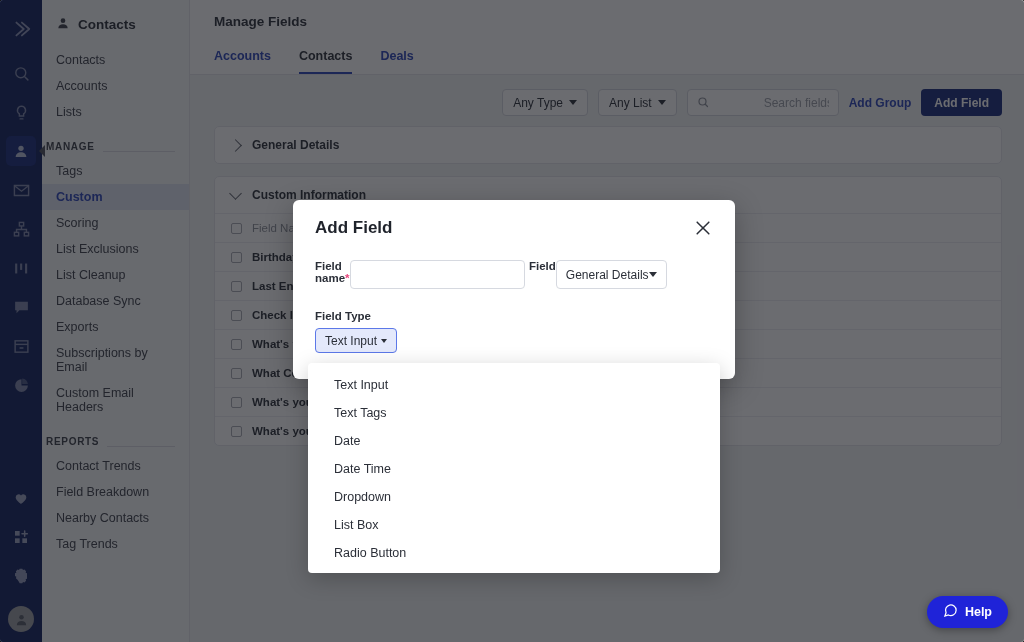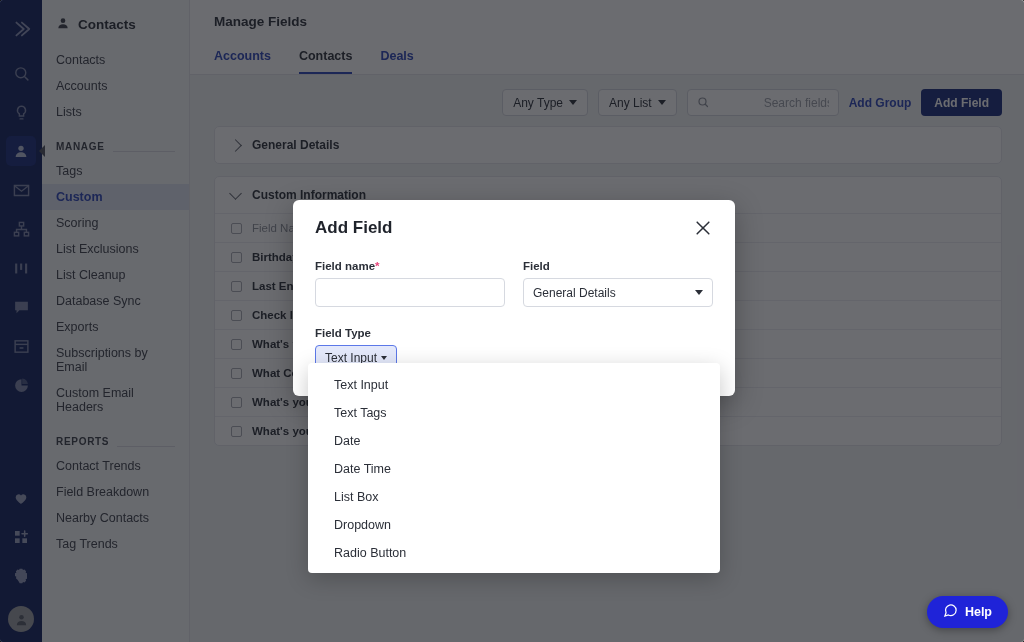--- a/index.html
+++ b/index.html
@@ -57,21 +57,21 @@
     padding: 4px 14px 14px 14px;
     font-size: 13.5px; font-weight: bold; color: #2b2f38;
   }
   .side-link {
     display: block; padding: 6px 14px;
     font-size: 12.5px; color: #3c4049; text-decoration: none;
   }
   .side-link.sel { background: #dfe3f2; color: #2b44b8; font-weight: bold; }
   .side-group {
     display: flex; align-items: flex-end; gap: 8px;
-    padding: 16px 14px 6px 14px;
+    padding: 16px 14px 6px 4px;
   }
   .side-group span { font-size: 10px; font-weight: bold; letter-spacing: .07em; color: #3a3e47; white-space: nowrap;}
   .side-group i { flex: 1 1 auto; height: 1px; background: #d8dae0; display:block;}
 
   
   .main { position: absolute; left: 190px; right: 0; top: 0; bottom: 0; background: #f2f3f5; }
   .main-head { padding: 14px 24px 0 24px; background: #fff; }
   .page-title { font-size: 13.5px; font-weight: bold; color: #2b2f38; }
   .tabs { display: flex; gap: 28px; margin-top: 20px; }
   .tab {
@@ -138,21 +138,21 @@
   .modal {
     position: absolute; left: 293px; top: 200px; width: 442px;
     background: #fff; border-radius: 6px;
     box-shadow: 0 8px 28px rgba(0,0,0,.28);
     z-index: 30; padding: 18px 22px 26px 22px;
   }
   .modal-head { display: flex; align-items: flex-start; justify-content: space-between; }
   .modal-title { font-size: 17px; font-weight: bold; color: #1f232b; }
   .close-x { width: 20px; height: 20px; cursor: pointer; }
   .form-row { display: flex; gap: 18px; margin-top: 22px; }
-  .fcol { display: flex; flex-direction: column; }
+  .fcol { display: flex; flex-direction: row; }
   .fcol.a { width: 196px; }
   .fcol.b { width: 196px; }
   .flabel { font-size: 11.5px; font-weight: bold; color: #2b2f38; margin-bottom: 6px; }
   .req { color: #e8467c; }
   .finput {
     height: 29px; border: 1px solid #d6d9e0; border-radius: 4px;
     background: #fff; font-size: 12px; color: #2b2f38;
     padding: 0 9px; outline: none; font-family: inherit;
   }
   .fselect {
@@ -456,22 +456,22 @@
       <span>Text Input</span>
       <i class="caret-sm"></i>
     </div>
   </div>
 
   <div class="menu">
     <div class="menu-item">Text Input</div>
     <div class="menu-item">Text Tags</div>
     <div class="menu-item">Date</div>
     <div class="menu-item">Date Time</div>
+    <div class="menu-item">Dropdown</div>
     <div class="menu-item">List Box</div>
-    <div class="menu-item">Dropdown</div>
     <div class="menu-item">Radio Button</div>
   </div>
 
   <div class="help">
     <span>
       <svg width="15" height="15" viewBox="0 0 24 24" fill="none" stroke="#fff" stroke-width="2">
           <path d="M21 11.5a8.5 8.5 0 0 1-12.3 7.6L3 21l1.9-5.5A8.5 8.5 0 1 1 21 11.5z"></path>
         </svg>
     </span>
     <span>Help</span>

